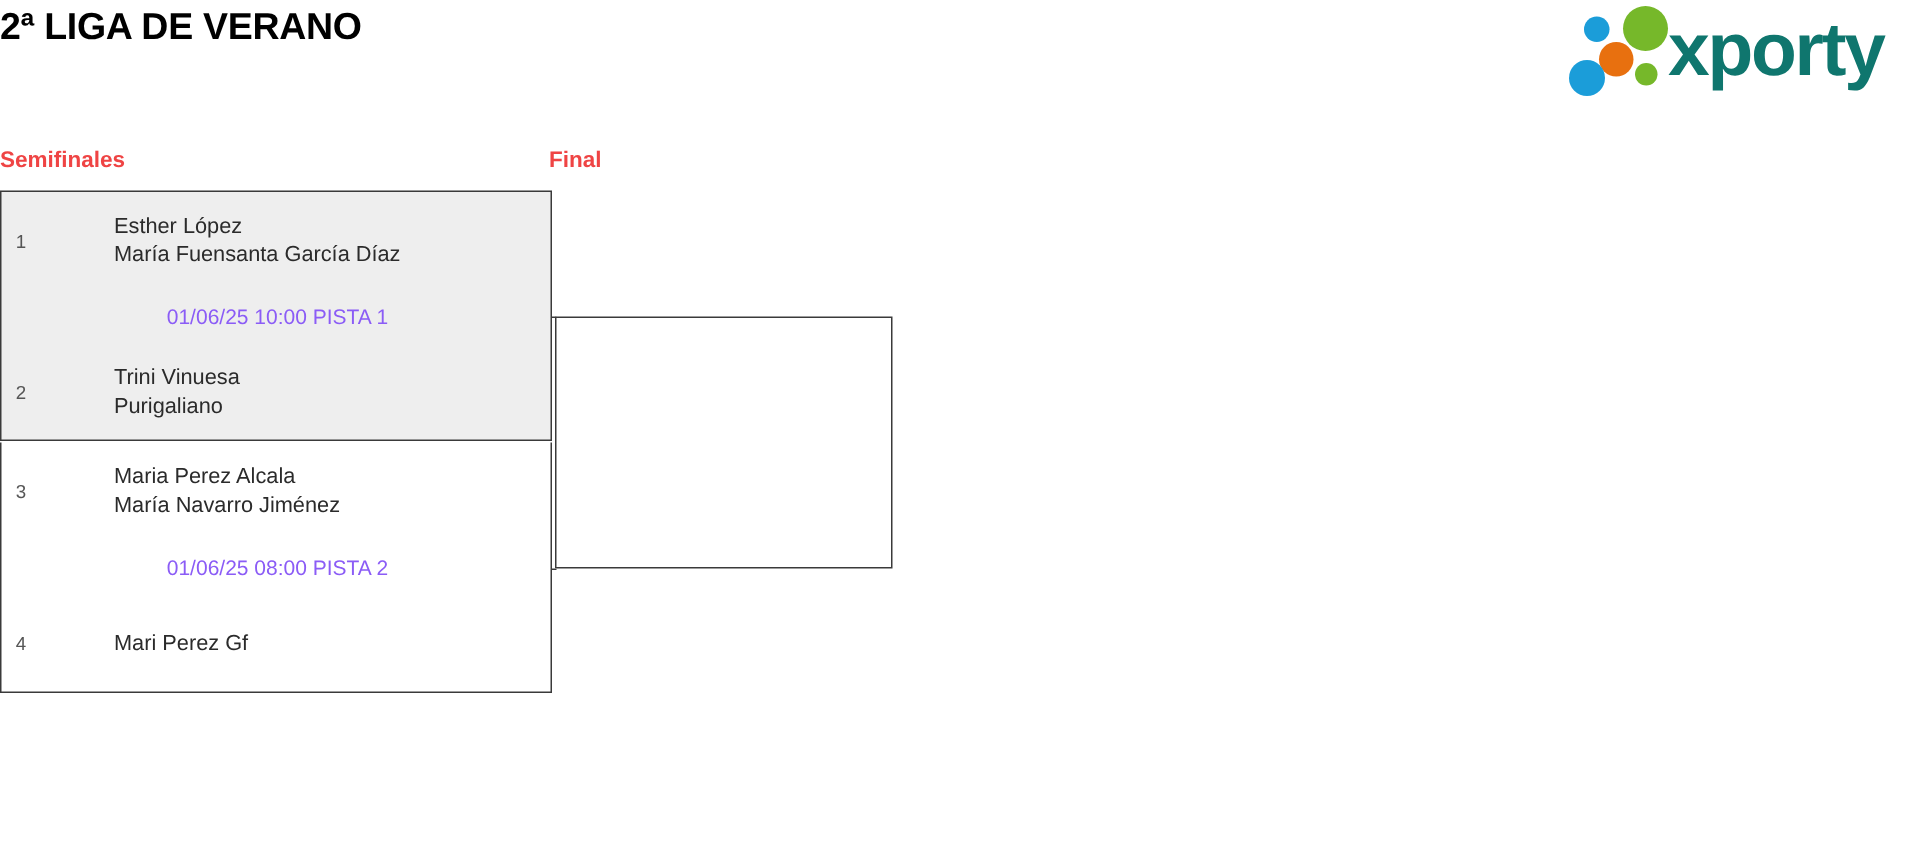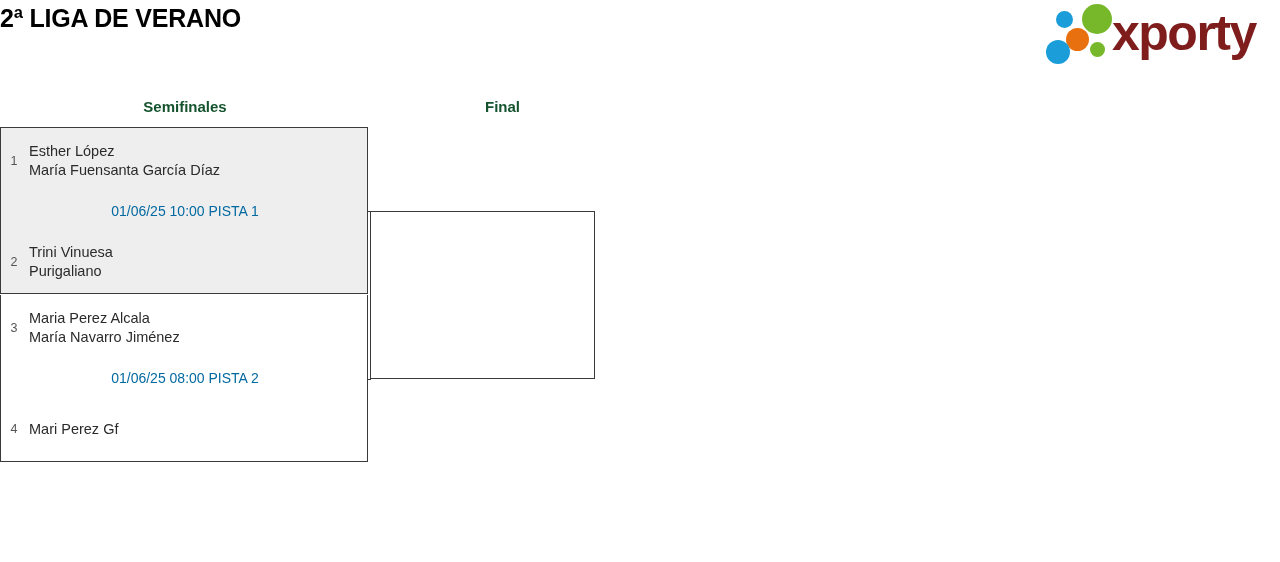--- a/index.html
+++ b/index.html
@@ -64,35 +64,34 @@
   .dot-green-lg  { left: 36px; top: 0px;  width: 30px; height: 30px; background: #76b82a; }
   .dot-blue-lg   { left: 0px;  top: 36px; width: 24px; height: 24px; background: #1b9dd9; }
   .dot-green-sm  { left: 44px; top: 38px; width: 15px; height: 15px; background: #76b82a; }
   #logo-word {
     position: absolute;
     left: 66px;
     top: 0px;
     font-size: 50px;
     line-height: 58px;
     font-weight: bold;
-    color: #7f1d1d;
+    color: #0f766e;
     letter-spacing: -1.5px;
   }
 
   
   .round-header {
     position: absolute;
     font-size: 15px;
     font-weight: bold;
-    color: #14532d;
-    text-align: center;
+    color: #ef4444;
     top: 98px;
   }
   #round-header-semifinales { left: 0px;   width: 370px; }
-  #round-header-final       { left: 390px; width: 225px; }
+  #round-header-final       { left: 366px; width: 225px; }
 
   
   #bracket {
     position: absolute;
     left: 0;
     top: 0;
     width: 1280px;
     height: 562px;
   }
 
@@ -130,30 +129,31 @@
   }
   .players {
     flex: 1 1 auto;
     padding-left: 2px;
   }
   .player-name {
     font-size: 14.5px;
     line-height: 19px;
     color: #2b2b2b;
     white-space: nowrap;
+    margin-left: 47px;
   }
 
   .match-meta {
     position: absolute;
     left: 0;
     top: 75px;
     width: 368px;
     text-align: center;
     font-size: 14px;
-    color: #0369a1;
+    color: #8b5cf6;
   }
 
   
   .connector {
     position: absolute;
     height: 1px;
     background: #3a3a3a;
   }
   #connector-1 { left: 368px; top: 211px; width: 3px; }
   #connector-2 { left: 368px; top: 379px; width: 3px; }

